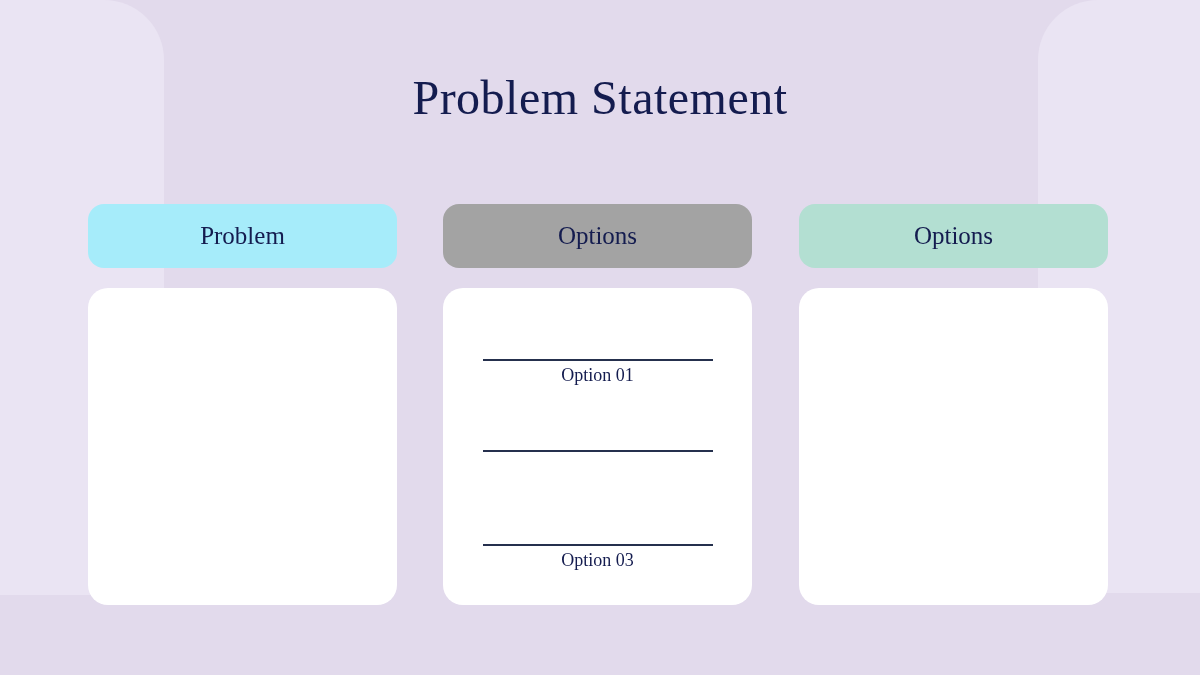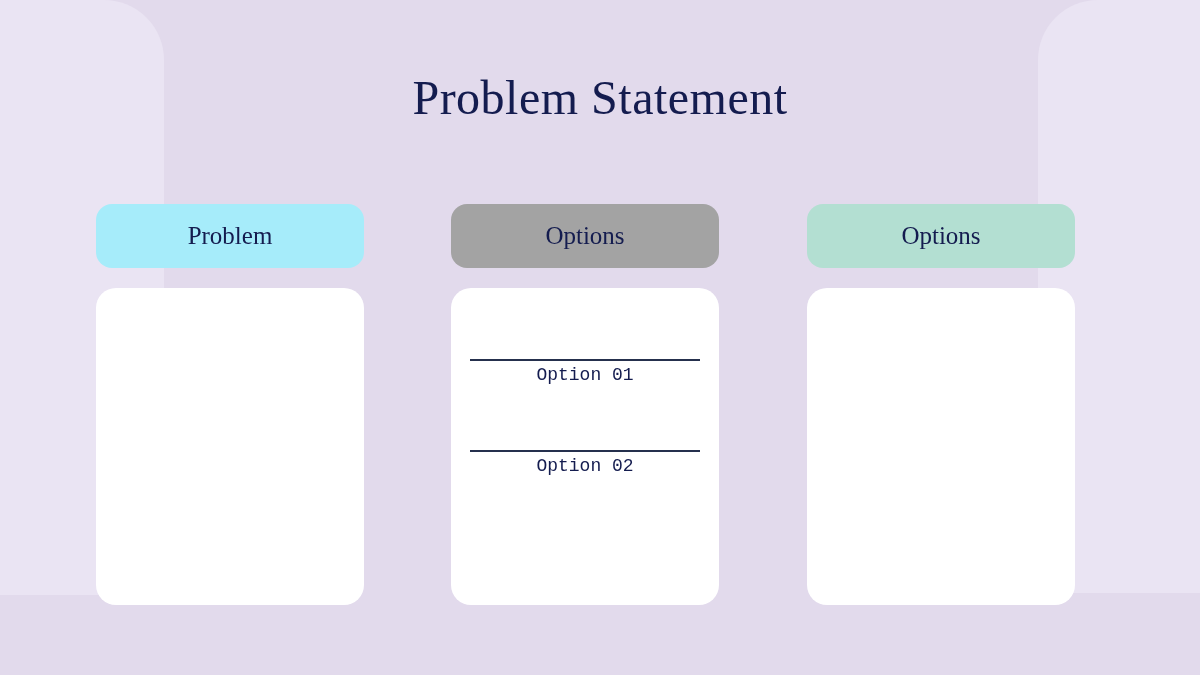--- a/index.html
+++ b/index.html
@@ -37,22 +37,21 @@
     font-size: 48px;
     line-height: 1.1;
     color: #141C4F;
     letter-spacing: 0.5px;
   }
 
   
   .column {
     position: absolute;
     top: 204px;
-    width: 268px;
-    margin-left: 8px;
+    width: 309px;
   }
   .column-problem  { left: 88px; }
   .column-options  { left: 443px; }
   .column-solution { left: 799px; }
 
   .header-pill {
     height: 64px;
     border-radius: 16px;
     display: flex;
     align-items: center;
@@ -67,21 +66,20 @@
     background: #FFFFFF;
     border-radius: 20px;
     position: relative;
   }
 
   
   .option-group {
     position: absolute;
     left: 0;
     width: 100%;
-    font-family: Liberation Mono, monospace;
   }
   .option-group-1 { top: 71px; }
   .option-group-2 { top: 162px; }
   .option-group-3 { top: 256px; }
 
   .option-line {
     width: 230px;
     height: 2px;
     background: #25304D;
     margin: 0 auto;
@@ -114,21 +112,24 @@
     <div class="header-pill" style="background-color: #a3a3a3;">
       <span>Options</span>
     </div>
     <div class="card">
       <div class="option-group option-group-1">
         <div class="option-line"></div>
         <div class="option-label">Option 01</div>
       </div>
       <div class="option-group option-group-2">
         <div class="option-line"></div>
-        <div class="option-label">Option 02</div>
+      </div>
+      <div class="option-group option-group-3">
+        <div class="option-line"></div>
+        <div class="option-label">Option 03</div>
       </div>
     </div>
   </div>
 
   <div class="column column-solution">
     <div class="header-pill" style="background-color: rgb(179, 223, 210);">
       <span>Options</span>
     </div>
     <div class="card"></div>
   </div>

